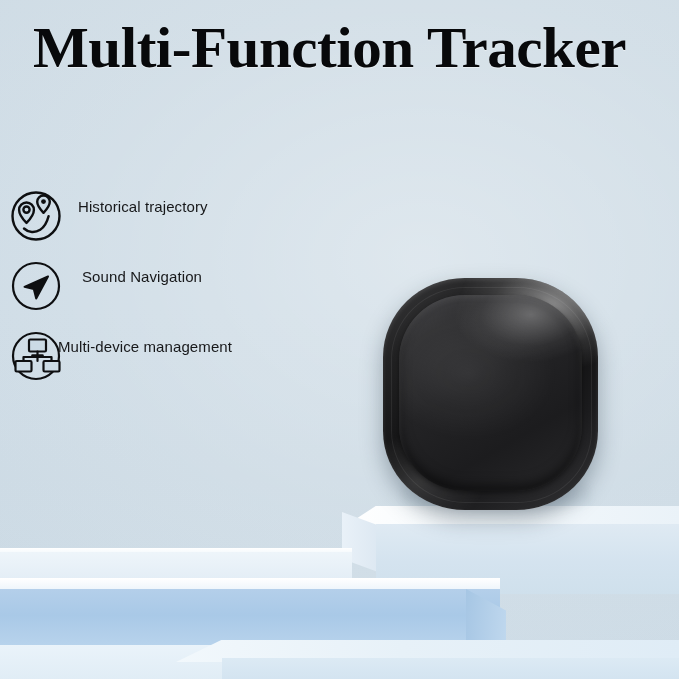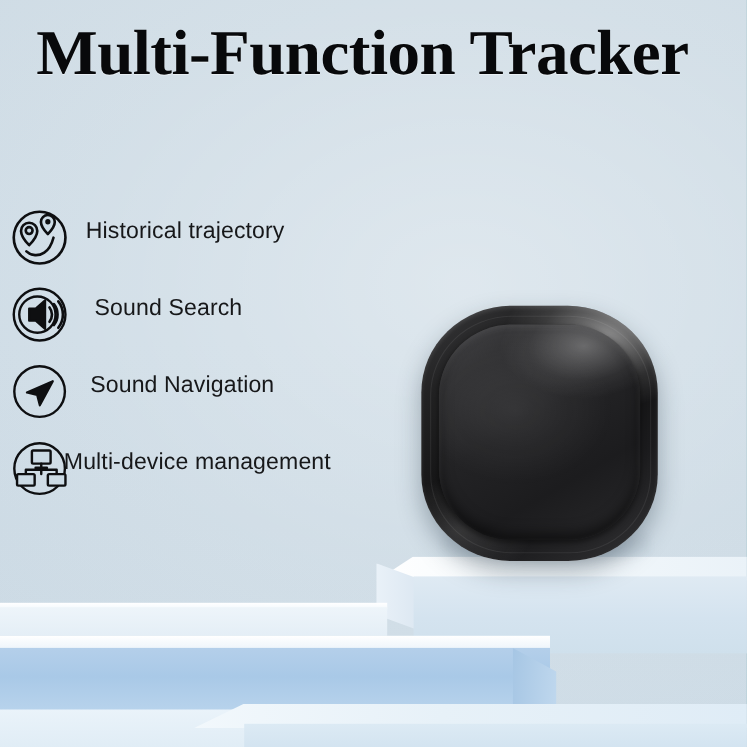--- a/index.html
+++ b/index.html
@@ -2,21 +2,21 @@
 <html><head>
 <meta charset="utf-8">
 <style>
   html,body{margin:0;padding:0;background:#ffffff;}
   body{font-family:"Liberation Sans",sans-serif;}
 
   #poster{
     position:relative;
     width:679px;height:679px;
     overflow:hidden;
-    background:#0f766e;
+    background:#fca5a5;
   }
 
   
   .bg-base{
     position:absolute;inset:0;
     background:linear-gradient(180deg,#cfdce5 0%,#cddbe5 45%,#ccdae4 70%,#cedce6 100%);
   }
   .bg-vignette{
     position:absolute;inset:0;
     background:radial-gradient(120% 90% at 62% 38%,rgba(255,255,255,0.35) 0%,rgba(255,255,255,0.10) 45%,rgba(150,180,205,0.10) 100%);
@@ -106,21 +106,21 @@
     height:70px;
   }
   .feature-icon{
     position:absolute;left:10px;top:4px;
     width:52px;height:52px;
   }
   .feature-icon svg{display:block;width:52px;height:52px;}
   .feature-label{
     position:absolute;top:12px;
     font-family:"Liberation Sans",sans-serif;
-    font-size:21px;
+    font-size:15px;
     color:#17181a;
     white-space:nowrap;
     letter-spacing:0.1px;
   }
   .row0 .feature-label{left:78px;}
   .row1 .feature-label{left:70px;}
   .row2 .feature-label{left:86px;}
   .row3 .feature-label{left:82px;}
   .row4 .feature-label{left:58px;text-align:right;}
 
@@ -219,33 +219,20 @@
           <circle cx="16.5" cy="19.6" r="3.1"></circle>
           <path d="M33.5 5.5c-3.5 0-6.3 2.8-6.3 6.3 0 4.5 6.3 11 6.3 11s6.3-6.5 6.3-11c0-3.5-2.8-6.3-6.3-6.3z" fill="#ccdbe5"></path>
           <circle cx="33.5" cy="11.6" r="2.4" fill="#0e0f11" stroke="none"></circle>
           <path d="M14 38.5c4.5 4.2 11 4.6 16.2 1.2 4.6-3 7-8.2 8.4-13.6"></path>
         </svg>
       </span>
       <span class="feature-label">Historical trajectory</span>
     </div>
 
 
-    <div class="feature-row row2">
-      <span class="feature-icon">
-        <svg viewBox="0 0 52 52" fill="none" stroke="#0e0f11" stroke-width="2.2" stroke-linecap="round" stroke-linejoin="round">
-          <circle cx="26" cy="26" r="23.5"></circle>
-          <circle cx="24" cy="26" r="16.5"></circle>
-          <path d="M22.5 20.5h-6v11h6l8.5 7.5v-26z" fill="#0e0f11" stroke-width="2"></path>
-          <path d="M35 19.5c3 3.8 3 9.2 0 13" stroke-width="2.4"></path>
-          <path d="M39 16.5c4.4 5.5 4.4 13.5 0 19" stroke-width="2.4"></path>
-          <path d="M43 14c5.6 7 5.6 17 0 24" stroke-width="2.4"></path>
-        </svg>
-      </span>
-      <span class="feature-label">Sound Search</span>
-    </div>
 
     <div class="feature-row row3">
 
       <span class="feature-icon">
         <svg viewBox="0 0 52 52" fill="none" stroke="#0e0f11" stroke-width="2.2" stroke-linecap="round" stroke-linejoin="round">
           <circle cx="26" cy="26" r="23"></circle>
           <path d="M38 16.5L14.5 26.8l9.3 2.3 2.4 9.4z" fill="#0e0f11" stroke-width="2"></path>
         </svg>
       </span>
       <span class="feature-label">Sound Navigation</span>

